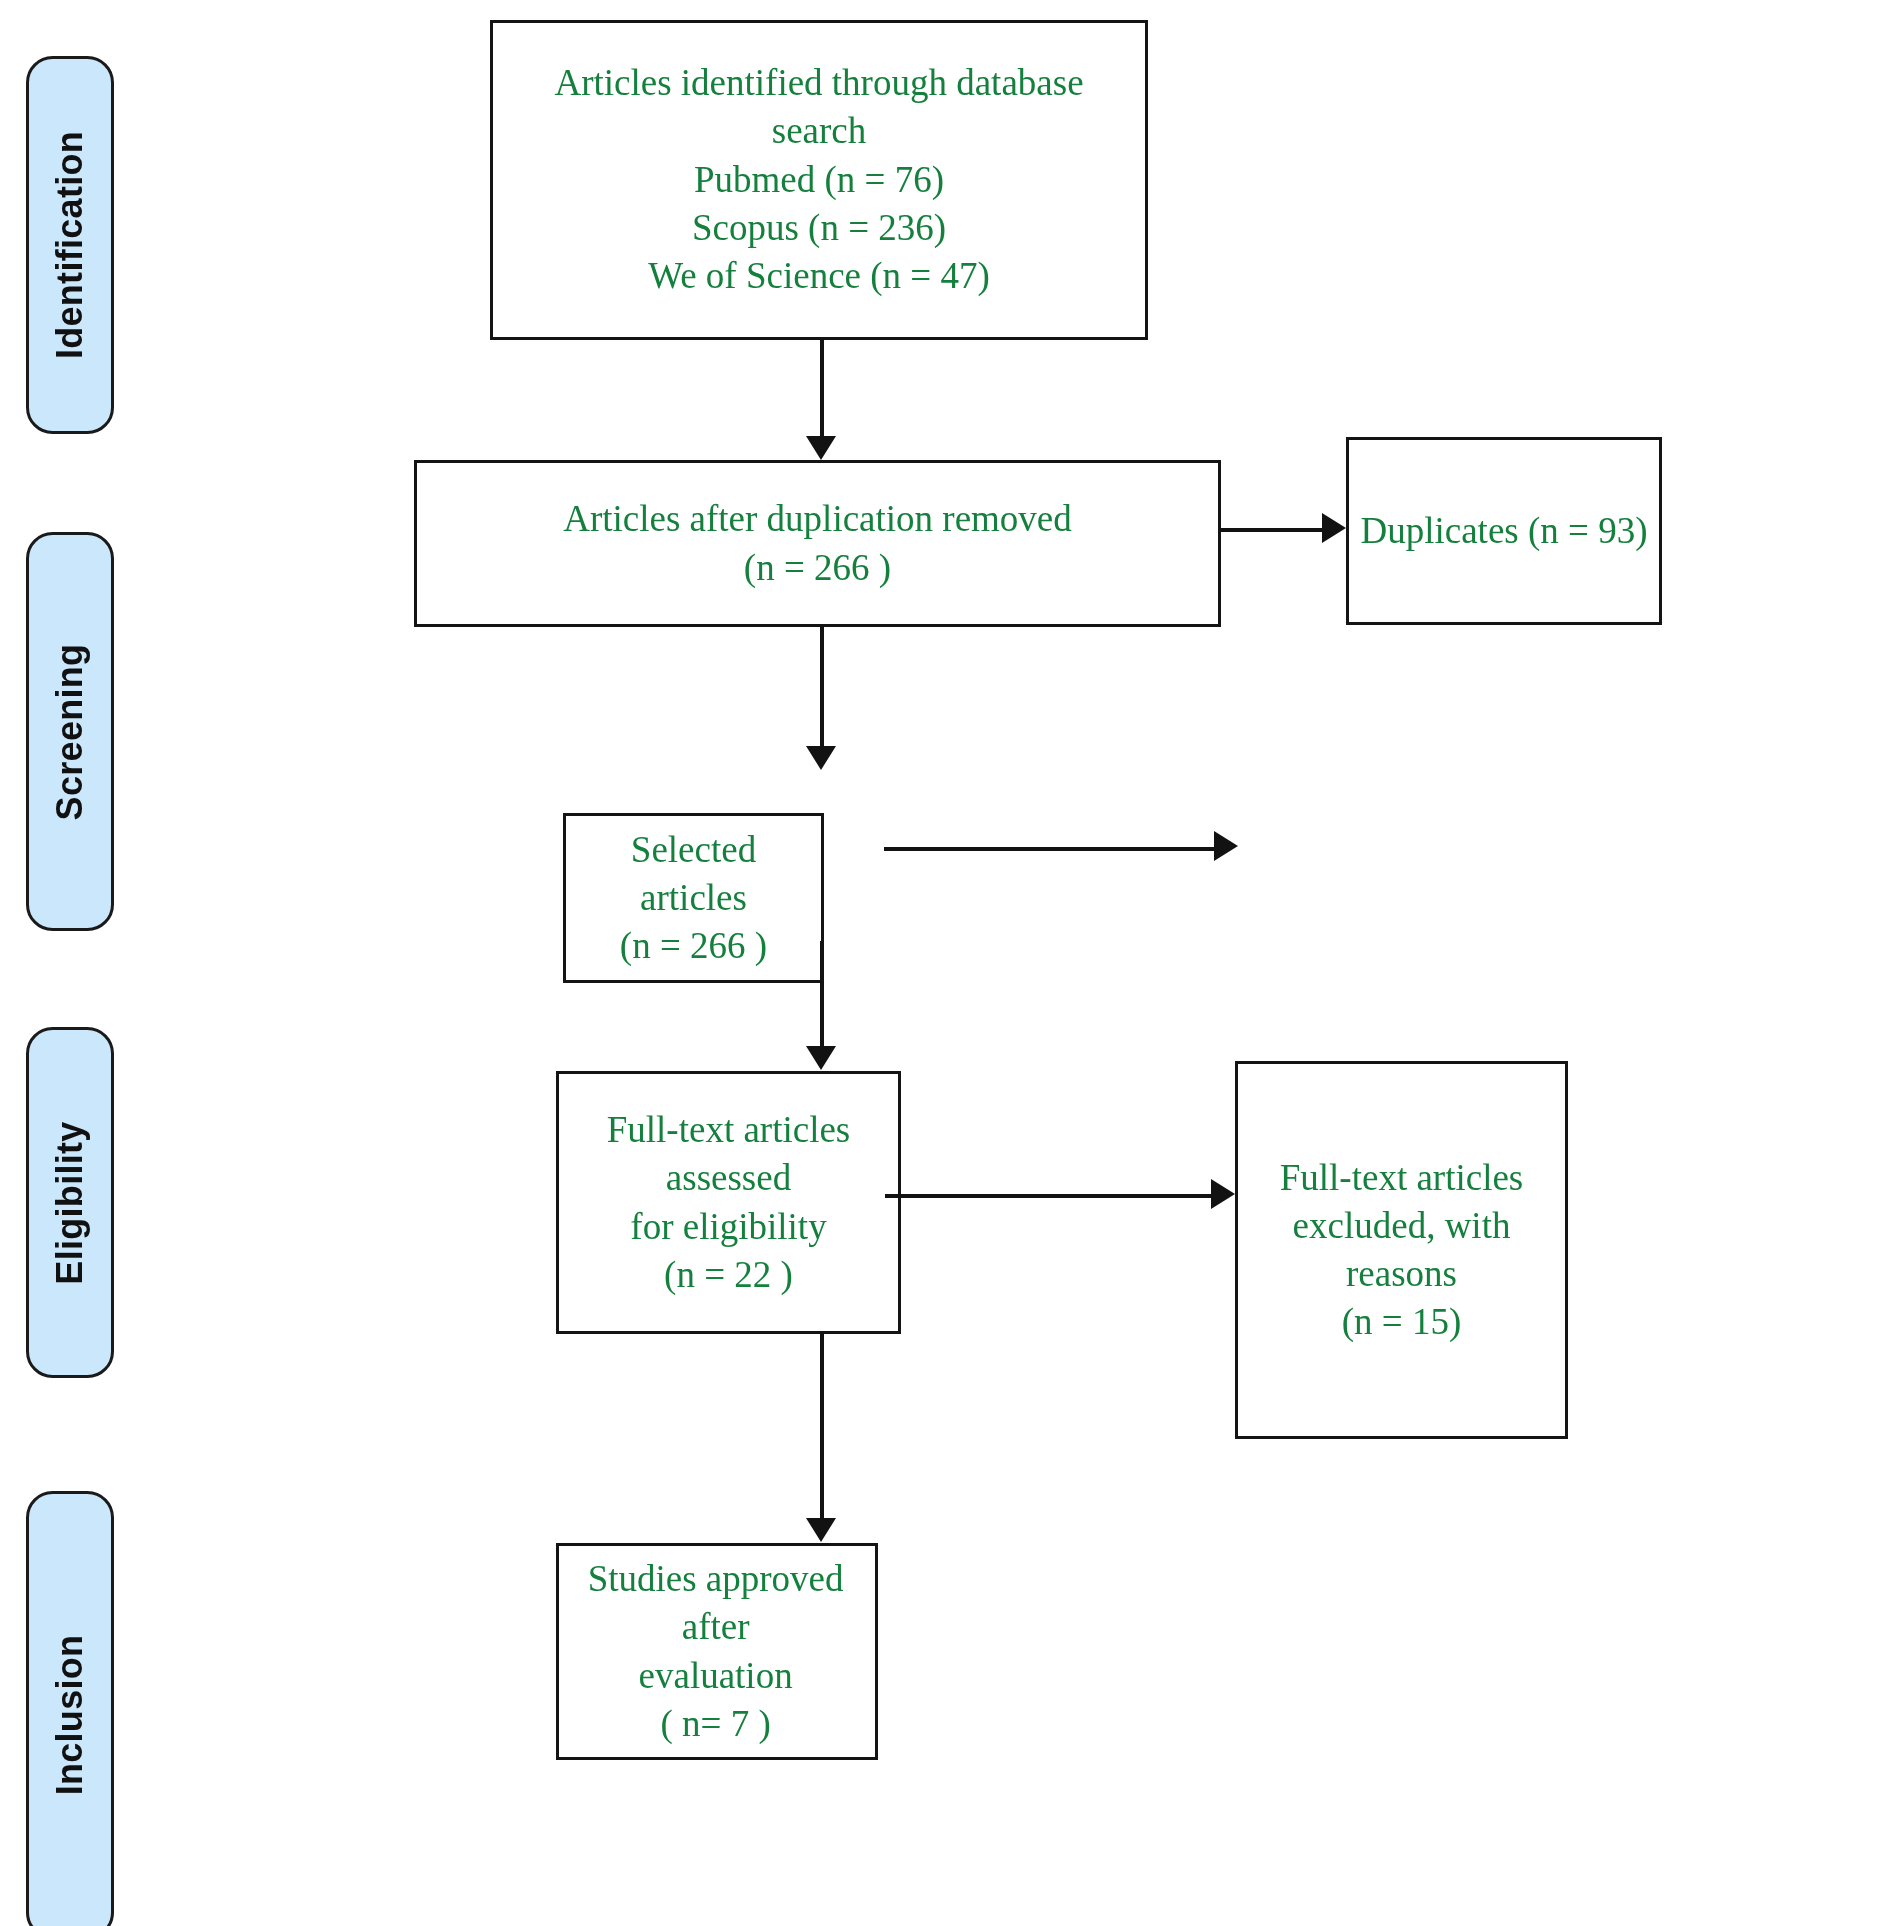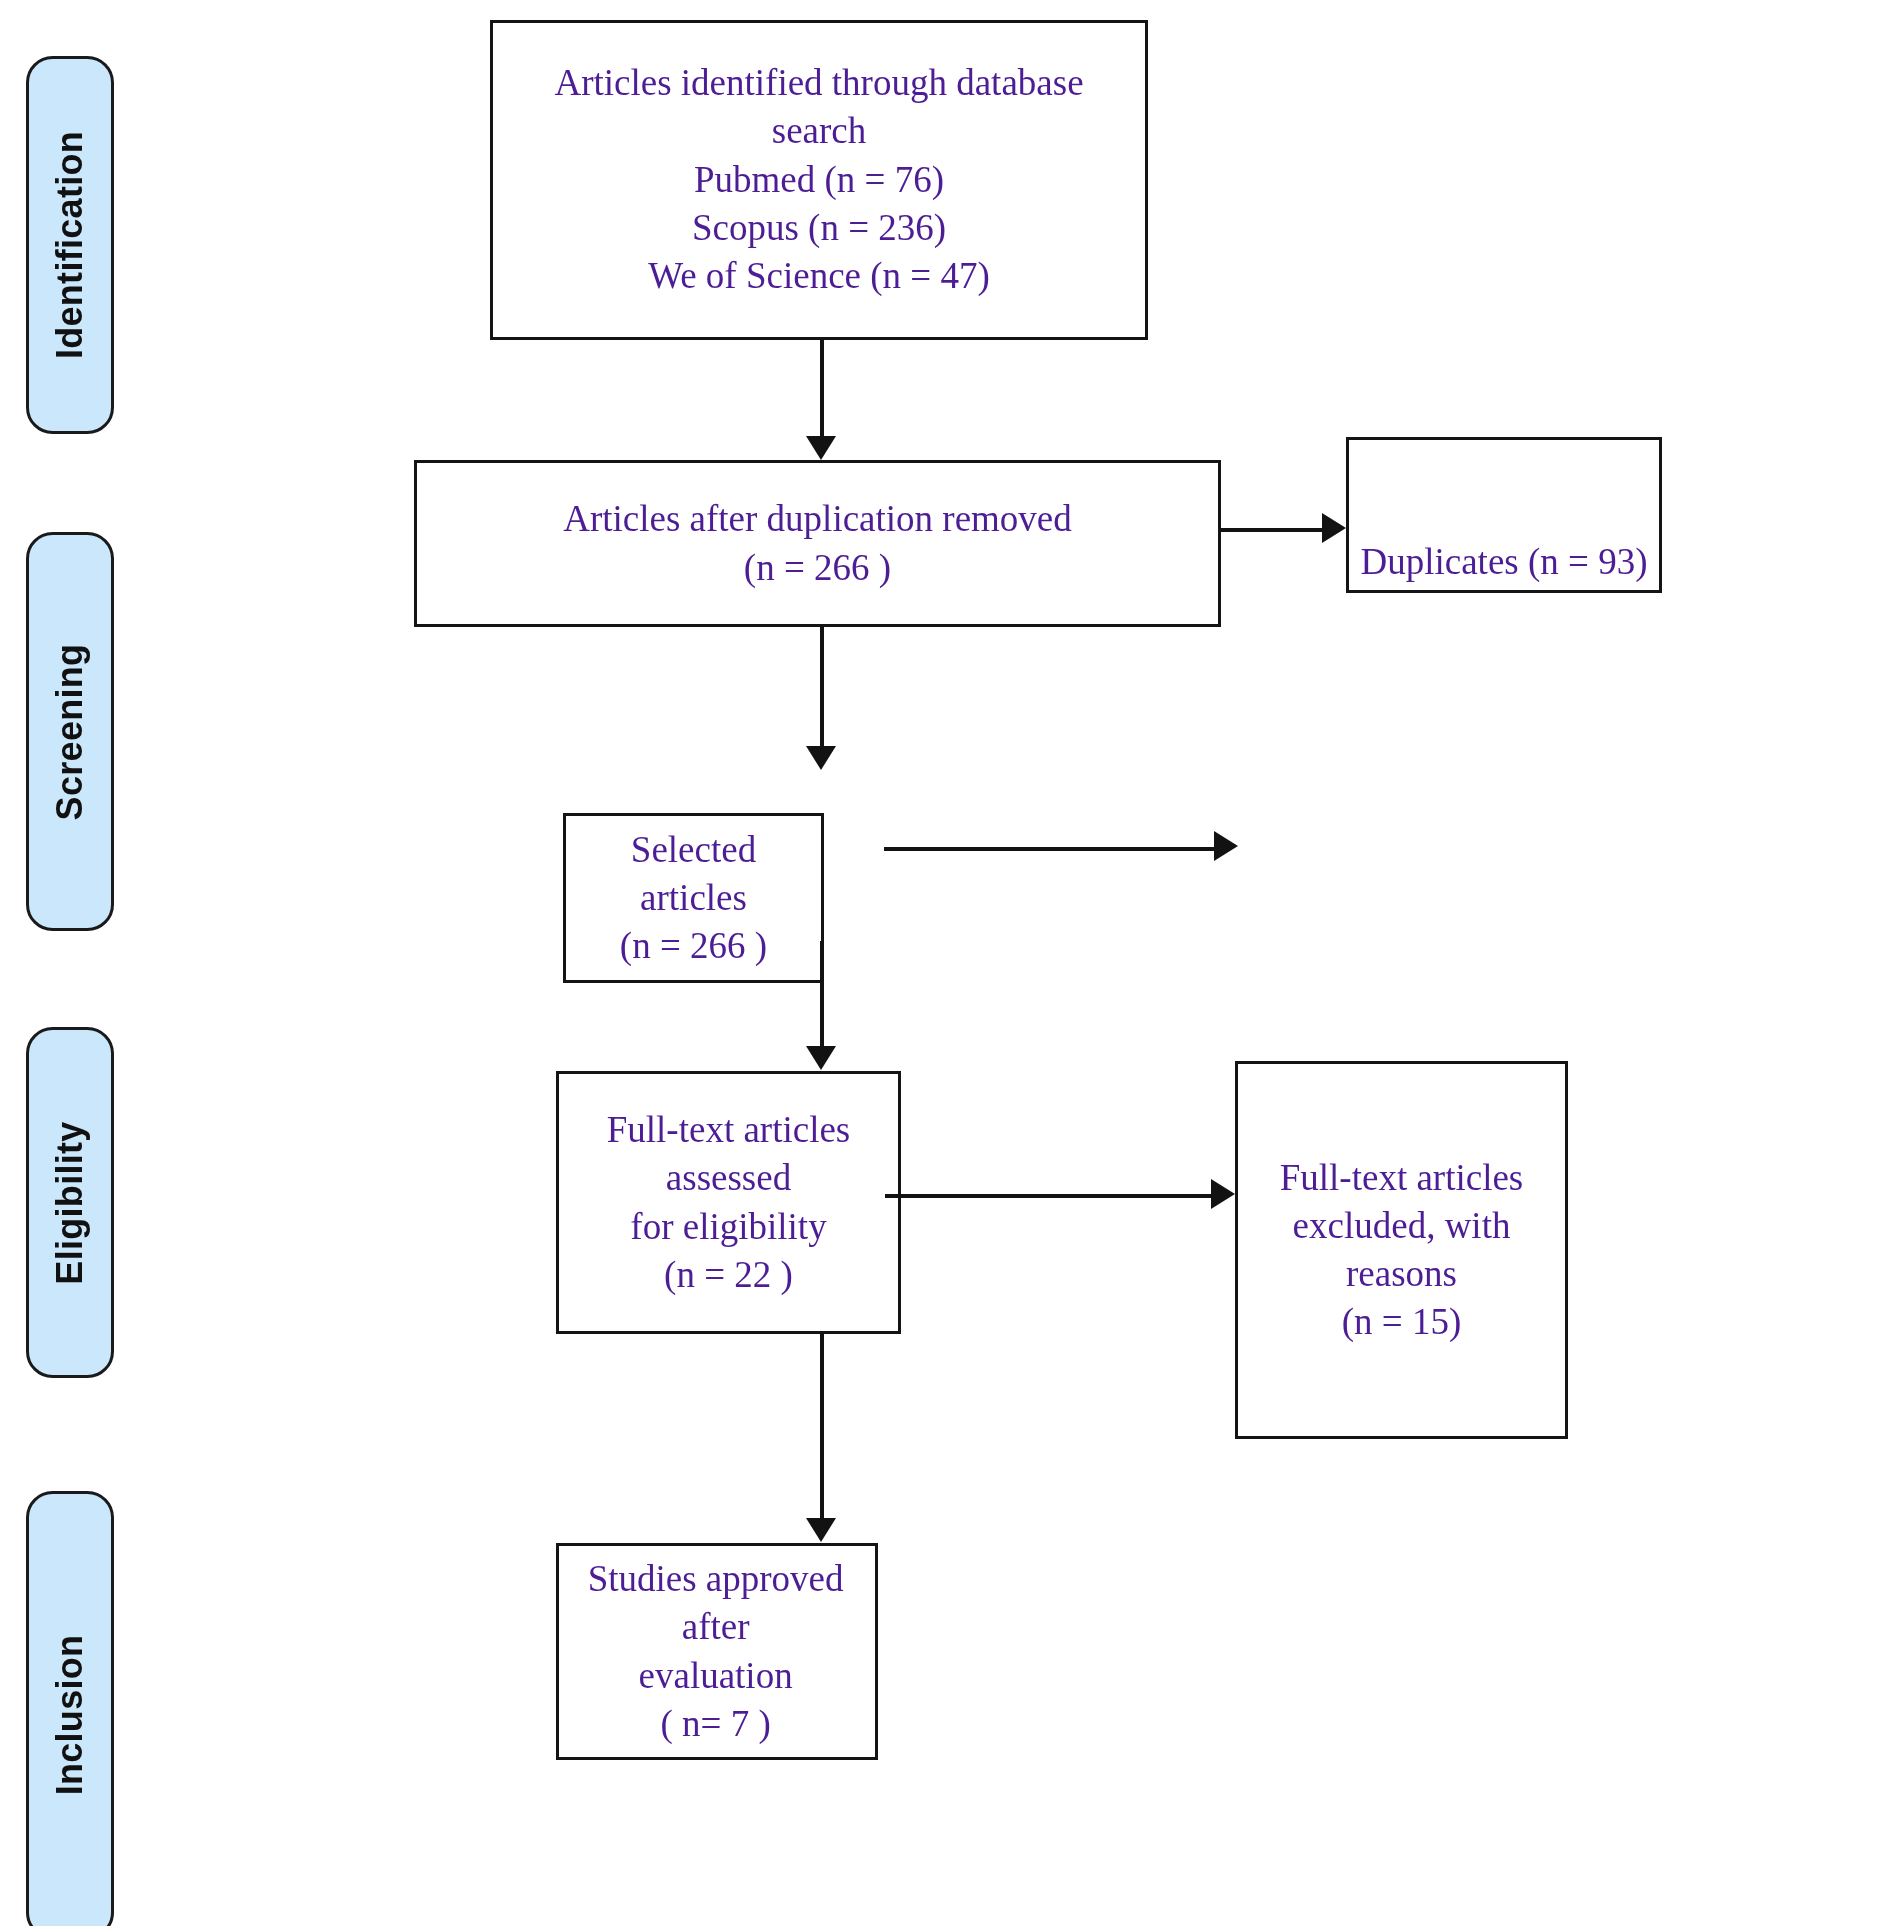--- a/index.html
+++ b/index.html
@@ -46,21 +46,21 @@
     border: 3.5px solid #141414;
     display: flex;
     align-items: center;
     justify-content: center;
     padding: 4.2px 9.8px;
   }
   .flow-box .box-text {
     text-align: center;
     font-size: 37px;
     line-height: 1.30;
-    color: #4c1d95;
+    color: #15803d;
     white-space: pre-line;
   }
 
   
   .v-line {
     position: absolute;
     width: 3.5px;
     background: #121212;
   }
   .h-line {
@@ -112,21 +112,21 @@
 Pubmed (n = 76)
 Scopus (n = 236)
 We of Science (n = 47)</div>
   </div>
 
   <div class="flow-box" style="left:414px; top:460px; width:807px; height:167px;">
     <div class="box-text">Articles after duplication removed
 (n =  266 )</div>
   </div>
 
-  <div class="flow-box" style="left:1346px; top:437px; width:316px; height:156px;align-items:flex-end;">
+  <div class="flow-box" style="left:1346px; top:437px; width:316px; height:188px;">
     <div class="box-text">Duplicates (n = 93)</div>
   </div>
 
   <div class="flow-box" style="left:563px; top:813px; width:261px; height:170px;">
     <div class="box-text">Selected articles
 (n = 266 )</div>
   </div>
 
 
   <div class="flow-box" style="left:556px; top:1071px; width:345px; height:263px;">

